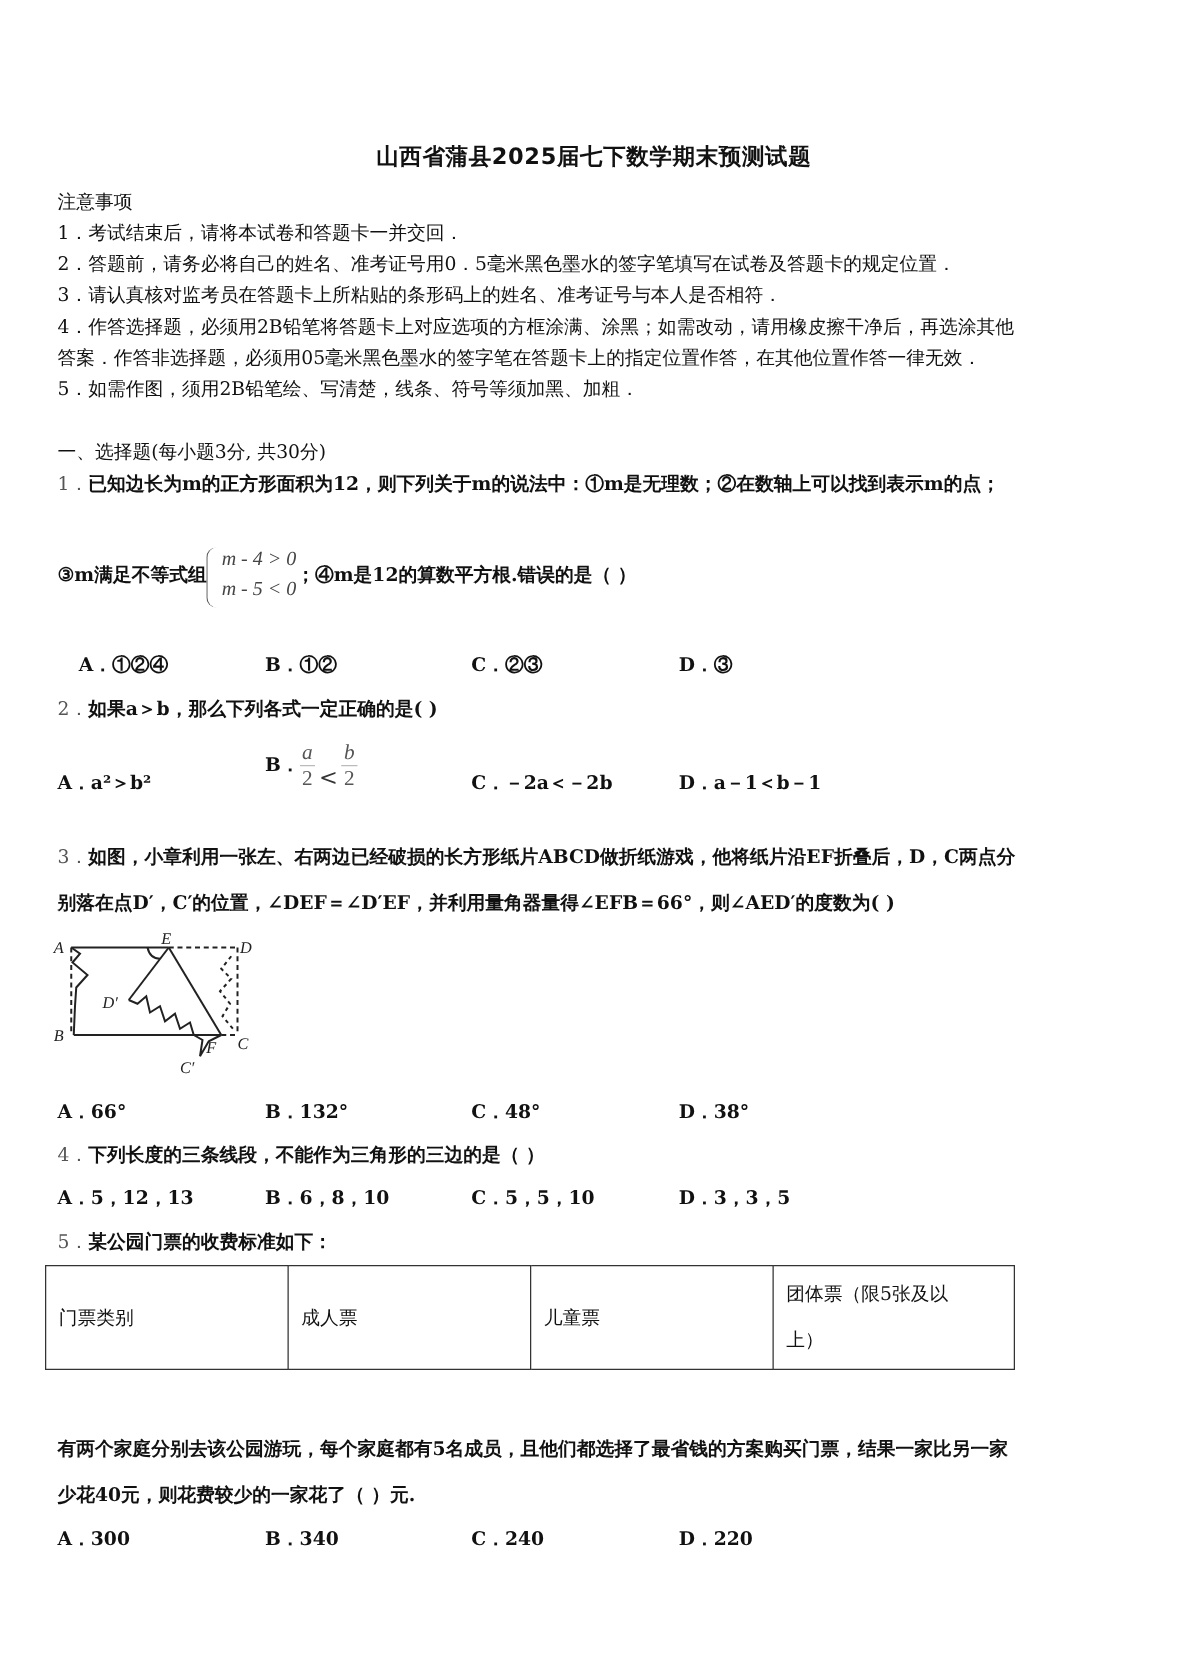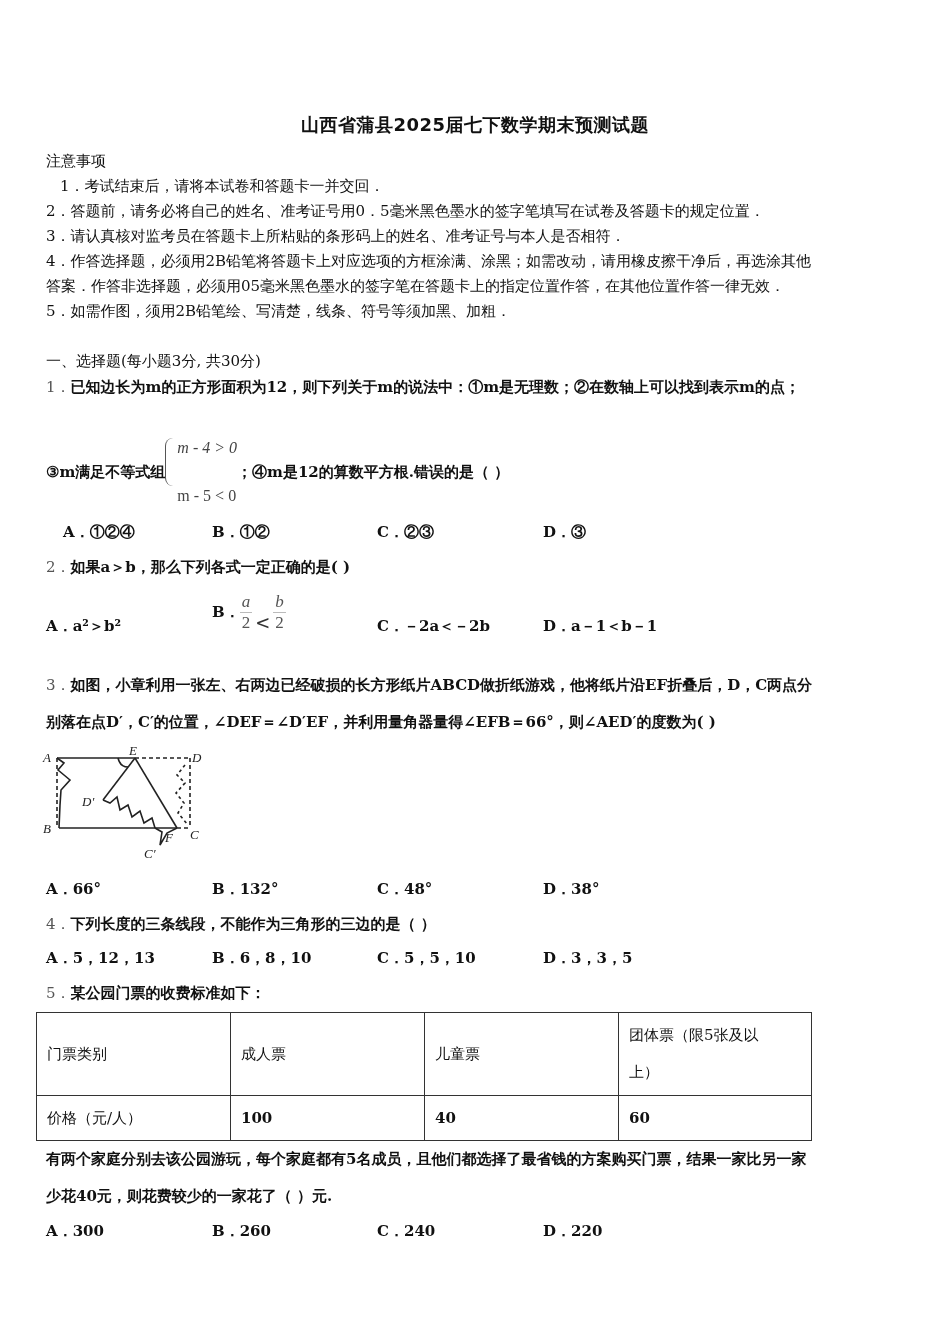--- a/index.html
+++ b/index.html
@@ -79,34 +79,34 @@
     }
   </style>
 </head>
 <body>
 
 <div>
 
   <div class="abs title">山西省蒲县2025届七下数学期末预测试题</div>
 
   <div class="abs note" style="left:46px;top:152px;">注意事项</div>
-  <div class="abs note" style="left:60px;top:177px;">1．考试结束后，请将本试卷和答题卡一并交回．</div>
+  <div class="abs note" style="left:46px;top:177px;">1．考试结束后，请将本试卷和答题卡一并交回．</div>
   <div class="abs note" style="left:46px;top:202px;">2．答题前，请务必将自己的姓名、准考证号用0．5毫米黑色墨水的签字笔填写在试卷及答题卡的规定位置．</div>
   <div class="abs note" style="left:46px;top:227px;">3．请认真核对监考员在答题卡上所粘贴的条形码上的姓名、准考证号与本人是否相符．</div>
   <div class="abs note" style="left:46px;top:252px;">4．作答选择题，必须用2B铅笔将答题卡上对应选项的方框涂满、涂黑；如需改动，请用橡皮擦干净后，再选涂其他</div>
   <div class="abs note" style="left:46px;top:277px;">答案．作答非选择题，必须用05毫米黑色墨水的签字笔在答题卡上的指定位置作答，在其他位置作答一律无效．</div>
   <div class="abs note" style="left:46px;top:302px;">5．如需作图，须用2B铅笔绘、写清楚，线条、符号等须加黑、加粗．</div>
 
   <div class="abs note" style="left:46px;top:352px;">一、选择题(每小题3分, 共30分)</div>
 
   <div class="abs bold" style="left:46px;top:378px;">
     <span class="qnum">1．</span><span>已知边长为m的正方形面积为12，则下列关于m的说法中：①m是无理数；②在数轴上可以找到表示m的点；</span>
   </div>
   <div class="abs bold" style="left:46px;top:436px;">
-    <span style="vertical-align:middle;">③m满足不等式组</span><span class="system"><span class="brace"></span><span style="display:block;font-style:italic;">m - 4 &gt; 0</span><span style="display:block;margin-top:24px;">m - 5 &lt; 0</span></span><span style="vertical-align:middle;">；④m是12的算数平方根.错误的是（    ）</span>
+    <span style="vertical-align:middle;">③m满足不等式组</span><span class="system"><span class="brace"></span><span style="display:block;font-style:italic;">m - 4 &gt; 0</span><span style="display:block;font-style:italic;">m - 5 &lt; 0</span></span><span style="vertical-align:middle;">；④m是12的算数平方根.错误的是（    ）</span>
   </div>
   <div class="abs opt" style="left:46px;top:523px;margin-left:17px;">A．①②④</div>
   <div class="abs opt" style="left:212px;top:523px;">B．①②</div>
   <div class="abs opt" style="left:377px;top:523px;">C．②③</div>
   <div class="abs opt" style="left:543px;top:523px;">D．③</div>
 
   <div class="abs bold" style="left:46px;top:558px;">
     <span class="qnum">2．</span><span>如果a＞b，那么下列各式一定正确的是(    )</span>
   </div>
   <div class="abs opt" style="left:46px;top:617px;">A．a²＞b²</div>
@@ -183,30 +183,24 @@
     <tbody>
         <tr class="hdr">
       <td style="width:173px;">门票类别</td>
       <td style="width:173px;">成人票</td>
       <td style="width:173px;">儿童票</td>
       <td style="line-height:37px;">
             <span style="display:block;">团体票（限5张及以</span>
             <span style="display:block;">上）</span>
           </td>
     </tr>
-    <tr class="val">
-      <td>价格（元/人）</td>
-      <td class="bold">100</td>
-      <td class="bold">40</td>
-      <td class="bold">60</td>
-    </tr>
   </tbody>
     </table>
 
   <div class="abs bold" style="left:46px;top:1150px;">有两个家庭分别去该公园游玩，每个家庭都有5名成员，且他们都选择了最省钱的方案购买门票，结果一家比另一家</div>
   <div class="abs bold" style="left:46px;top:1187px;">少花40元，则花费较少的一家花了（    ）元.</div>
 
   <div class="abs opt" style="left:46px;top:1222px;">A．300</div>
-  <div class="abs opt" style="left:212px;top:1222px;">B．260</div>
+  <div class="abs opt" style="left:212px;top:1222px;">B．340</div>
   <div class="abs opt" style="left:377px;top:1222px;">C．240</div>
   <div class="abs opt" style="left:543px;top:1222px;">D．220</div>
 
 </div>
 
 </body></html>

